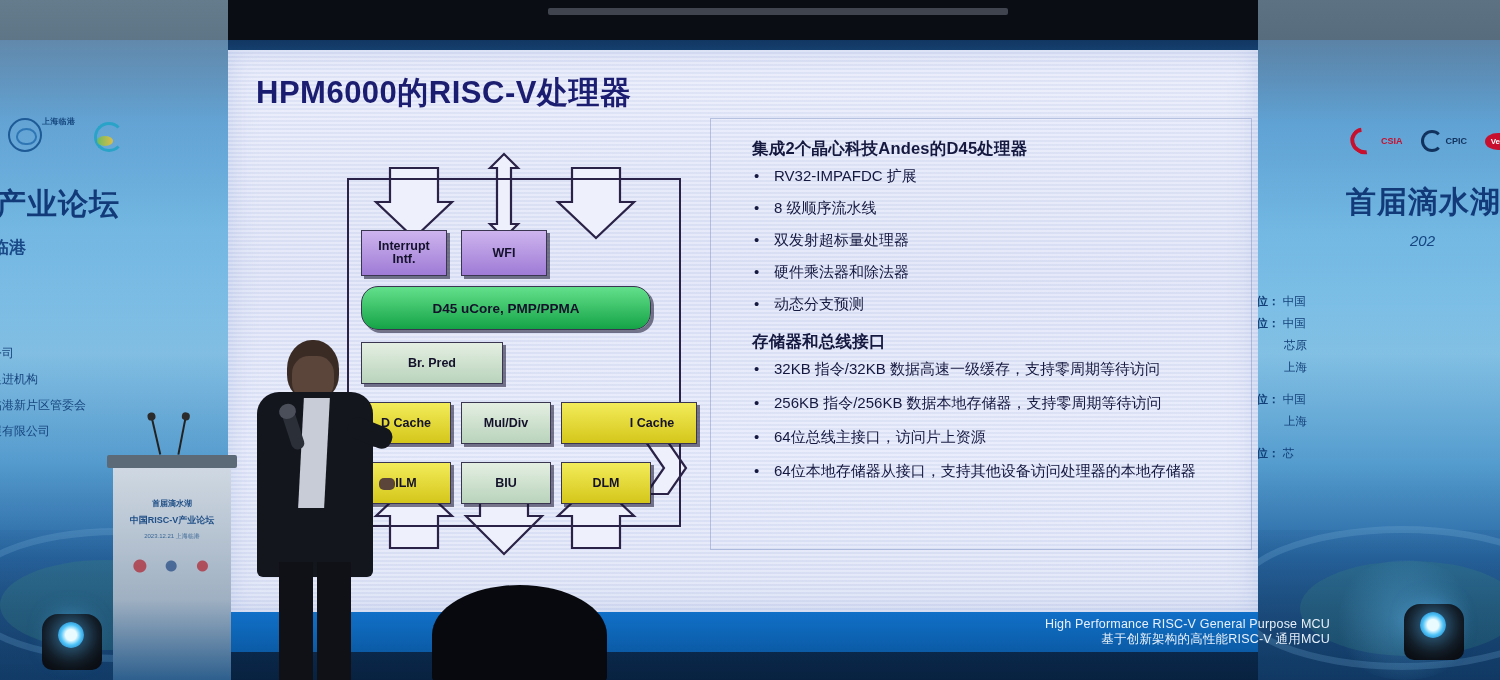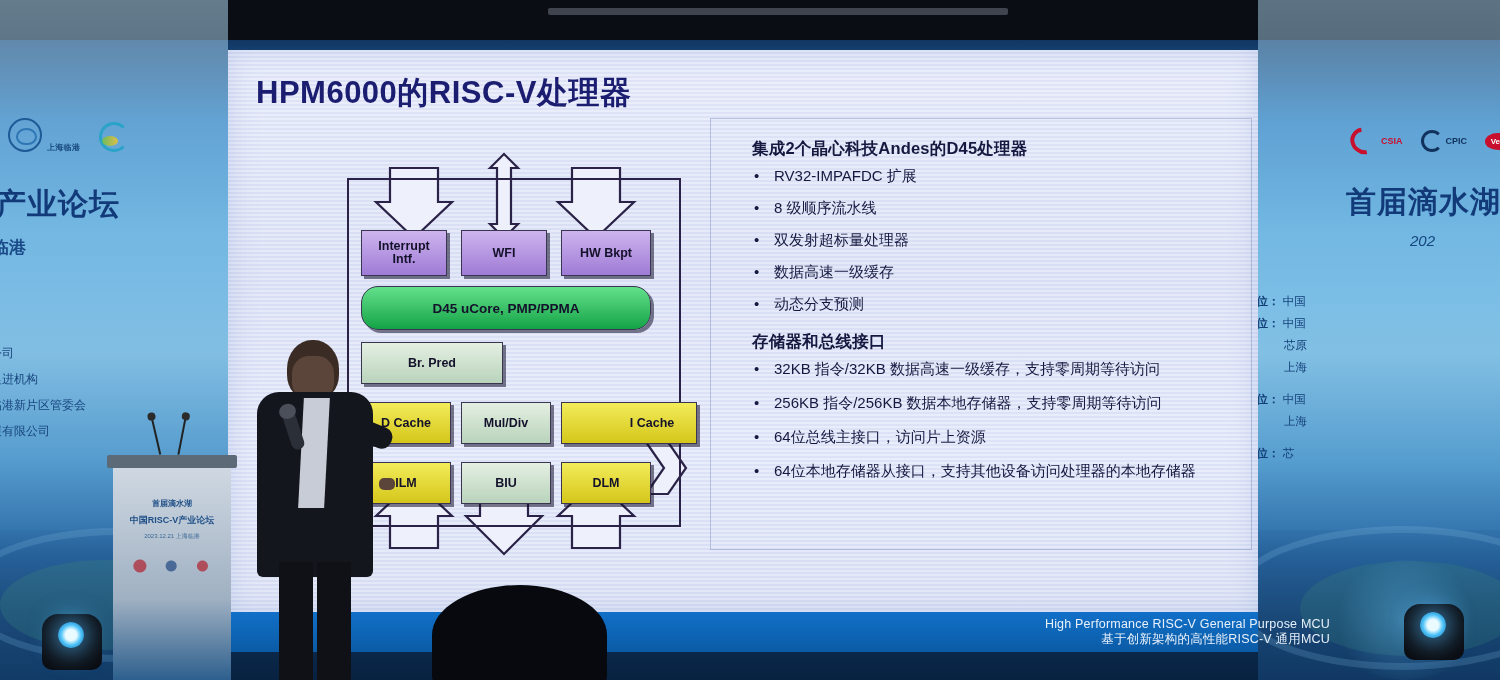--- a/index.html
+++ b/index.html
@@ -18,21 +18,21 @@
   .island-b{left:1230px;bottom:10px;width:330px;height:130px;}
   .green-a{position:absolute;left:0px;bottom:30px;width:210px;height:90px;border-radius:50%;background:rgba(60,135,95,.35);}
   .green-b{position:absolute;left:1300px;bottom:24px;width:220px;height:95px;border-radius:50%;background:rgba(60,135,95,.3);}
 
   
   .panel{position:absolute;top:0;height:680px;}
   .panel-left{left:0;width:228px;background:linear-gradient(180deg,rgba(175,215,240,.55),rgba(120,180,225,.35) 45%,rgba(30,90,150,.45));}
   .panel-right{left:1258px;width:242px;background:linear-gradient(180deg,rgba(175,215,240,.5),rgba(120,185,228,.35) 45%,rgba(28,88,148,.42));}
 
   .logo-row{position:absolute;display:flex;align-items:center;gap:14px;}
-  .logo-mark{display:flex;align-items:flex-end;gap:5px;}
+  .logo-mark{display:flex;align-items:flex-start;}
   .lg-txt{font-size:8px;line-height:1.05;color:#16477e;font-weight:bold;letter-spacing:.3px;}
   .ring-logo{width:30px;height:30px;border-radius:50%;border:2.5px solid #1d5a96;position:relative;}
   .ring-logo:after{content:"";position:absolute;left:6px;top:8px;width:17px;height:13px;border:2px solid #2f76b5;border-radius:50% 50% 45% 45%;}
   .sun-logo{width:34px;height:30px;position:relative;}
   .sun-logo i{position:absolute;display:block;border-radius:50%;}
   .sun-c{left:5px;top:2px;width:24px;height:24px;border:3px solid #2aa3c8;border-right-color:transparent;}
   .sun-g{left:8px;top:16px;width:16px;height:10px;background:linear-gradient(90deg,#6fbf4a,#f2c230);border-radius:3px;opacity:.85;}
 
   .panel-title{position:absolute;font-size:30px;font-weight:bold;color:#123a78;white-space:nowrap;letter-spacing:1px;}
   .panel-sub{position:absolute;font-size:17px;font-weight:bold;color:#1a4a87;white-space:nowrap;}
@@ -204,21 +204,21 @@
       <div class="bul">
           <span class="dot">•</span>
           <span class="bt">8 级顺序流水线</span>
         </div>
       <div class="bul">
           <span class="dot">•</span>
           <span class="bt">双发射超标量处理器</span>
         </div>
       <div class="bul">
           <span class="dot">•</span>
-          <span class="bt">数据高速一级缓存</span>
+          <span class="bt">硬件乘法器和除法器</span>
         </div>
       <div class="bul">
           <span class="dot">•</span>
           <span class="bt">动态分支预测</span>
         </div>
     </div>
     <div class="sec2">
       <div class="sec-head">存储器和总线接口</div>
       <div class="bul">
           <span class="dot">•</span>
@@ -252,21 +252,20 @@
     <polygon class="arw" points="150,330 198,330 198,366 212,366 174,404 136,366 150,366"></polygon>
 
     <polygon class="arw" points="266,330 304,366 290,366 290,398 242,398 242,366 228,366"></polygon>
 
     <polygon class="arw" points="316,292 338,292 356,318 338,344 316,344 334,318"></polygon>
   </svg>
 
   <div class="diagram">
     <div class="blk purple" style="left:12px;  top:50px;  width:84px; height:44px;">Interrupt<br>Intf.</div>
     <div class="blk purple" style="left:112px; top:50px;  width:84px; height:44px;">WFI</div>
-    <div class="blk purple" style="left:212px; top:50px;  width:88px; height:44px;">HW Bkpt</div>
     <div class="blk green-big" style="left:12px;  top:106px; width:288px; height:42px;">D45 uCore, PMP/PPMA</div>
     <div class="blk ltgreen" style="left:12px;  top:162px; width:140px; height:40px;">Br. Pred</div>
     <div class="blk yellow" style="left:12px;  top:222px; width:88px; height:40px;">D Cache</div>
     <div class="blk ltgreen" style="left:112px; top:222px; width:88px; height:40px;">Mul/Div</div>
     <div class="blk yellow" style="left:212px; top:222px; width:88px; height:40px;padding-left:46px;">I Cache</div>
     <div class="blk yellow" style="left:12px;  top:282px; width:88px; height:40px;">ILM</div>
     <div class="blk ltgreen" style="left:112px; top:282px; width:88px; height:40px;">BIU</div>
     <div class="blk yellow" style="left:212px; top:282px; width:88px; height:40px;">DLM</div>
   </div>
 

